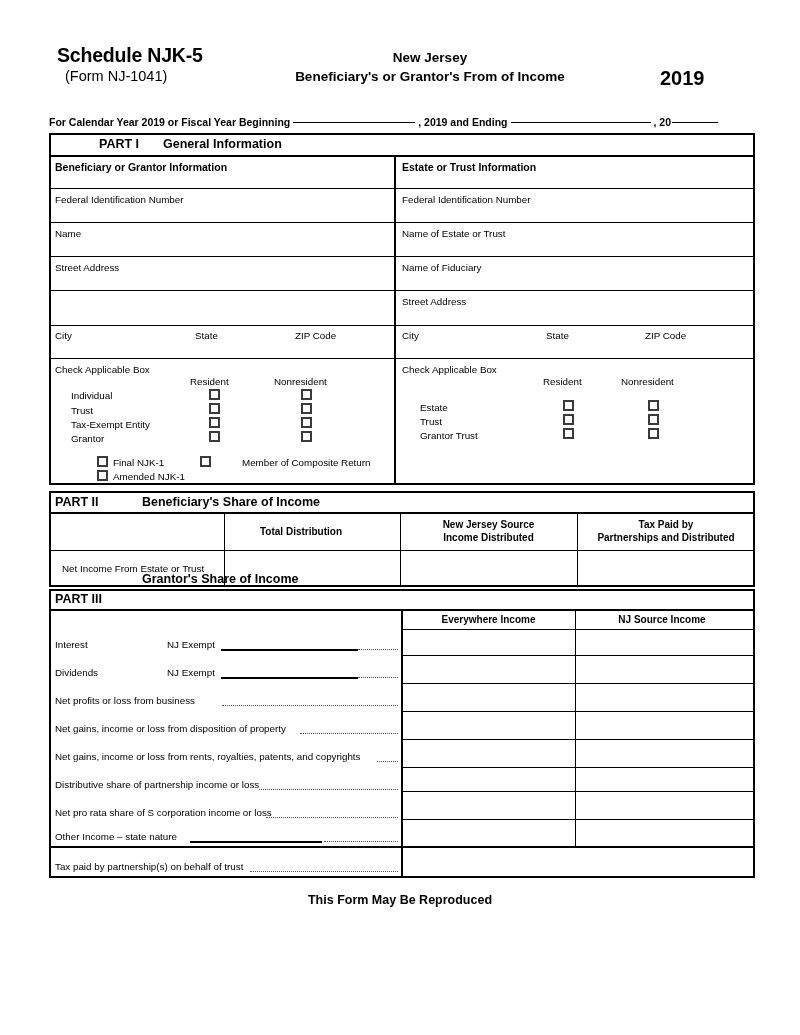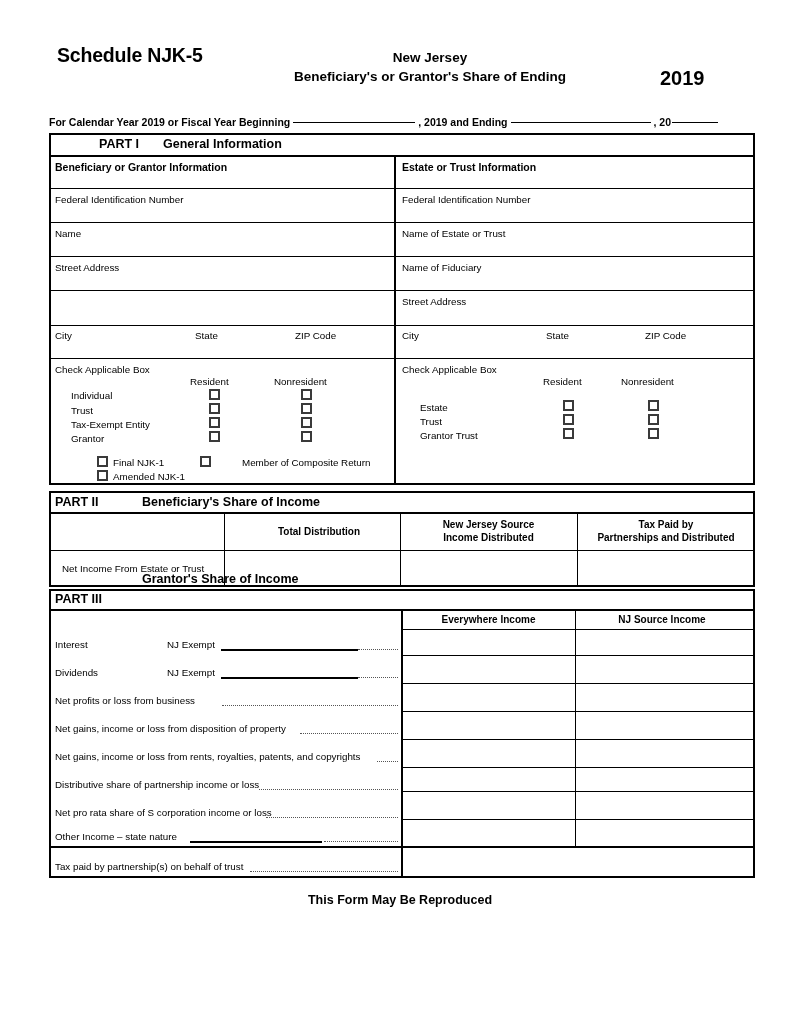--- a/index.html
+++ b/index.html
@@ -161,24 +161,25 @@
   }
 </style>
 </head>
 <body>
 
 <div class="page">
 
   <div class="header">
     <div class="hdr-left">
       <div class="sched-title">Schedule NJK-5</div>
+      <div class="form-sub">(Form NJ-1041)</div>
     </div>
     <div class="hdr-center">
       <div>New Jersey</div>
-      <div>Beneficiary's or Grantor's Share of Ending</div>
+      <div>Beneficiary's or Grantor's From of Income</div>
     </div>
     <div class="hdr-year">2019</div>
   </div>
 
   <div class="fiscal-line">
     <span class="seg">For Calendar Year 2019 or Fiscal Year Beginning</span><span class="rule r1"></span><span class="seg">,  2019 and Ending</span><span class="rule r2"></span><span class="seg">,  20</span><span class="rule r3"></span>
   </div>
 
   <div class="frame" style="left:49px; top:133px; width:706px; height:352px;"></div>
 
@@ -260,21 +261,21 @@
   <div class="frame" style="left:49px; top:491px; width:706px; height:96px;"></div>
   <div class="hline thick" style="left:49px; top:512px; width:706px;"></div>
   <div class="part-label" style="left:55px; top:495px;">PART II</div>
   <div class="part-title" style="left:142px; top:495px;">Beneficiary's Share of Income</div>
 
   <div class="hline" style="left:49px; top:550px; width:706px;"></div>
   <div class="vline" style="left:224px; top:512px; height:75px;"></div>
   <div class="vline" style="left:400px; top:512px; height:75px;"></div>
   <div class="vline" style="left:577px; top:512px; height:75px;"></div>
 
-  <div class="colhead" style="left:231px; top:525px; width:176px;text-align:center;">Total Distribution</div>
+  <div class="colhead" style="left:213px; top:525px; width:176px;text-align:center;">Total Distribution</div>
   <div class="colhead" style="left:400px; top:518px; width:177px;">New Jersey Source</div>
   <div class="colhead" style="left:400px; top:531px; width:177px;">Income Distributed</div>
   <div class="colhead" style="left:577px; top:518px; width:178px;">Tax Paid by</div>
   <div class="colhead" style="left:577px; top:531px; width:178px;">Partnerships and Distributed</div>
 
   <div class="cell-label" style="left:62px; top:563px;">Net Income From Estate or Trust</div>
 
   <div class="frame" style="left:49px; top:589px; width:706px; height:289px;"></div>
   <div class="hline thick" style="left:49px; top:609px; width:706px;"></div>
   <div class="part-label" style="left:55px; top:592px;">PART III</div>

